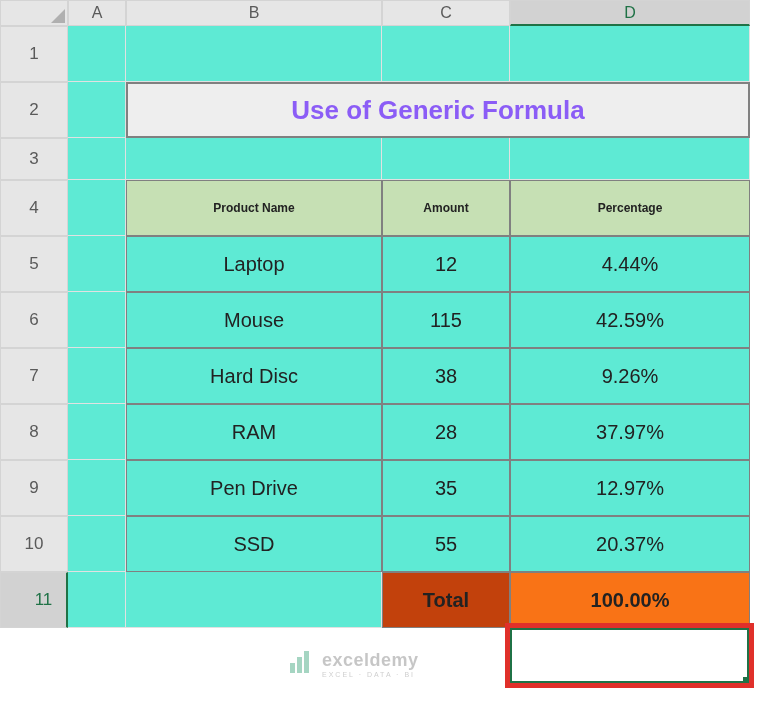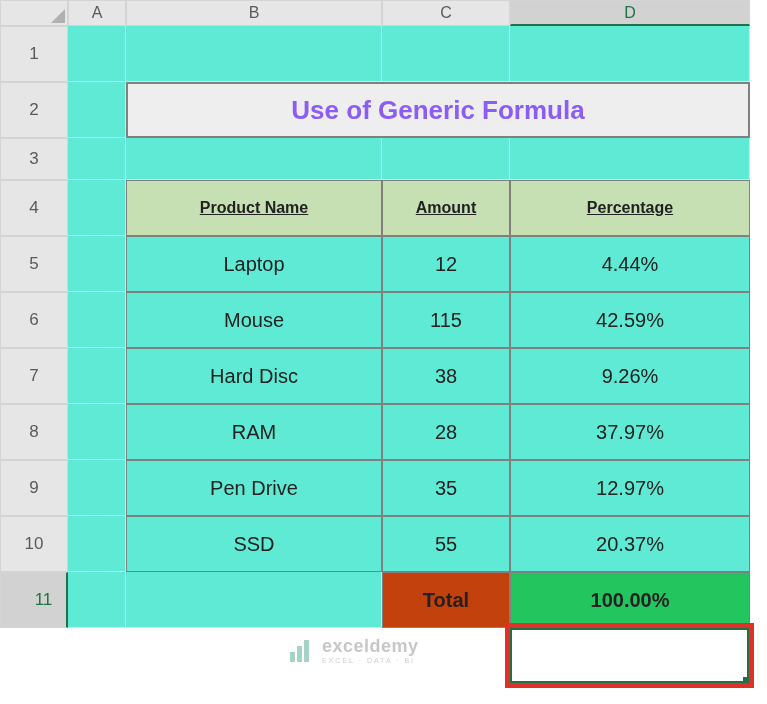--- a/index.html
+++ b/index.html
@@ -71,35 +71,34 @@
     background: #eeeeee;
     border: 2px solid #808080;
     font-size: 26px;
     font-weight: bold;
     color: #8b5cf6;
   }
   .header-cell {
     background: #c6e0b4;
     border: 1px solid #808080;
     font-weight: bold;
-    font-size: 16px;
-    text-decoration: underline;
+    font-size: 12px;
   }
   .data-cell {
     border: 1px solid #808080;
     font-size: 20px;
   }
   .total-label {
     background: #c2410c;
     border: 1px solid #808080;
     font-weight: bold;
     font-size: 20px;
   }
   .total-value {
-    background: #22c55e;
+    background: #f97316;
     border: 1px solid #808080;
     font-weight: bold;
     font-size: 20px;
     position: relative;
   }
   .selection-outline {
     position: absolute;
     border: 3px solid #1f7246;
     pointer-events: none;
     z-index: 5;
@@ -230,21 +229,21 @@
   <div class="cell total-label" style="grid-column:4;grid-row:12">Total</div>
   <div class="cell total-value" style="grid-column:5;grid-row:12">100.00%</div>
 </div>
 
 <div class="selection-outline" style="left:509px; top:627px; width:241px; height:57px;">
   <div class="selection-handle"></div>
 </div>
 
 <div class="highlight-box" style="left:505px; top:623px; width:249px; height:65px;"></div>
 
-<div class="watermark" style="left:290px; top:637px;align-items:center;">
+<div class="watermark" style="left:290px; top:651px;">
   <div class="watermark-icon">
     <div class="watermark-bar" style="left:0; height:10px;"></div>
     <div class="watermark-bar" style="left:7px; height:16px;"></div>
     <div class="watermark-bar" style="left:14px; height:22px;"></div>
   </div>
   <div class="watermark-text">
     <span class="wm-main">exceldemy</span>
     <span class="wm-sub">EXCEL · DATA · BI</span>
   </div>
 </div>

